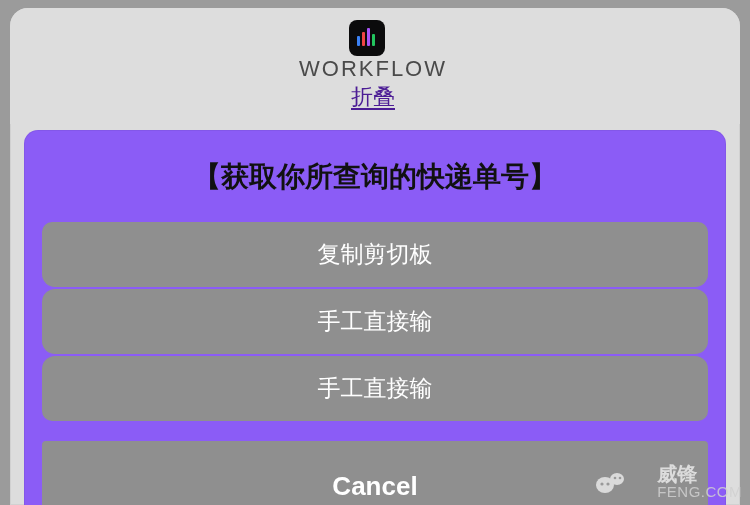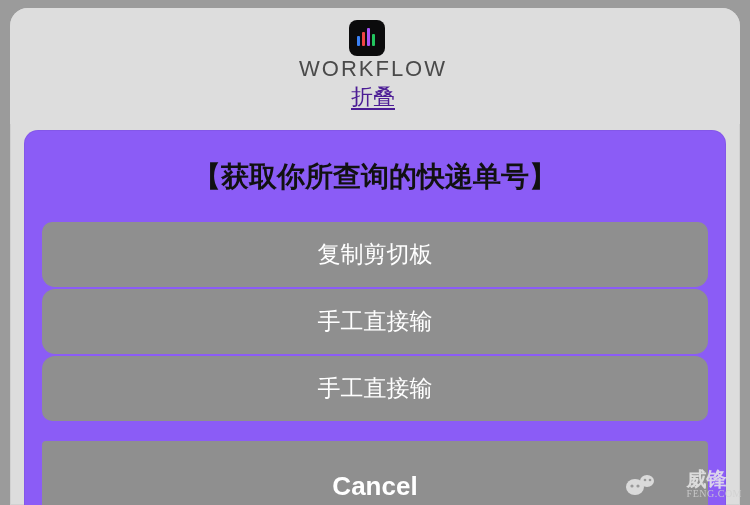--- a/index.html
+++ b/index.html
@@ -131,24 +131,23 @@
       display: flex;
       flex-direction: column;
       line-height: 1;
     }
     .wm-main {
       font-size: 20px;
       font-weight: 700;
       color: #eaeaea;
     }
     .wm-sub {
-      font-size: 10px;
+      font-size: 15px;
       color: #d0d0d0;
       letter-spacing: 0.5px;
-      font-family: Liberation Serif, serif;
     }
   </style>
 </head>
 <body>
 
 <div class="card">
   <div class="header">
     <div class="app-icon">
       <svg viewBox="0 0 24 24">
         <rect x="2" y="10" width="3" height="10" rx="1" fill="#3b82f6"></rect>

